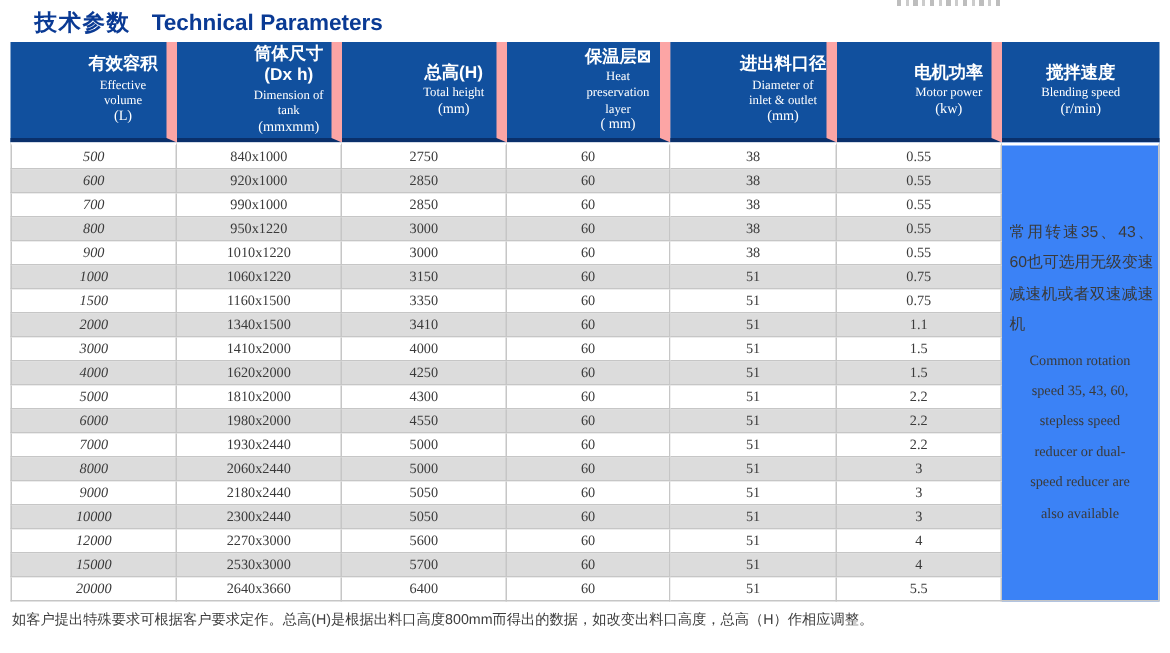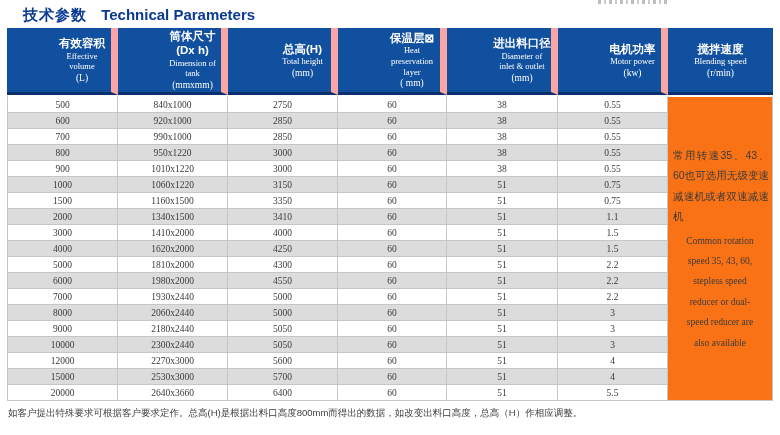--- a/index.html
+++ b/index.html
@@ -26,24 +26,24 @@
     border-bottom:3px solid #0a306b; height:44px; padding:1px 0; vertical-align:middle;
   }
   thead th:not(:last-child){ border-right:7px solid #fca5a5;padding-left:46px; }
   .col-zh { display:block; font-size:11.5px; font-weight:bold; line-height:1.25; font-family:"Liberation Sans", sans-serif; }
   .col-en { display:block; font-size:8.5px; line-height:1.25; font-family:Liberation Serif, serif; }
   .col-unit { display:block; font-size:9.5px; line-height:1.3; font-family:"Liberation Serif", serif; }
   tbody td {
     height:15px; font-size:9.5px; text-align:center; color:#3a3a3a; padding:0;
     border-right:1px solid #c6c6c6; border-bottom:1px solid #c6c6c6; background:#ffffff;
   }
-  tbody td:first-child { border-left:1px solid #c6c6c6; }
+  tbody td:first-child { border-left:1px solid #c6c6c6;font-style:italic; }
   tbody tr:first-child td { border-top:2px solid #ffffff; }
   tbody tr:nth-child(even) td { background:#dcdcdc; }
-  tbody td.blend-cell { background:#f97316; vertical-align:middle; padding:3px 5px; }
+  tbody td.blend-cell { background:#3b82f6; vertical-align:middle; padding:3px 5px; }
   .blend-zh {
     margin:0 auto; width:96px; font-size:10.5px; line-height:1.95; color:#3a3a3a;
     text-align:justify; font-family:"Liberation Sans", sans-serif;
   }
   .blend-en {
     margin:4px auto 0; width:82px; font-size:9.5px; line-height:2.15; color:#3a3a3a;
     text-align:center; font-family:"Liberation Serif", serif;
   }
   .footer { margin:6px 0 0 8px; }
   .footer-zh { font-size:9.5px; color:#3d3d3d; margin-bottom:17px; font-family:"Liberation Sans", sans-serif; }

